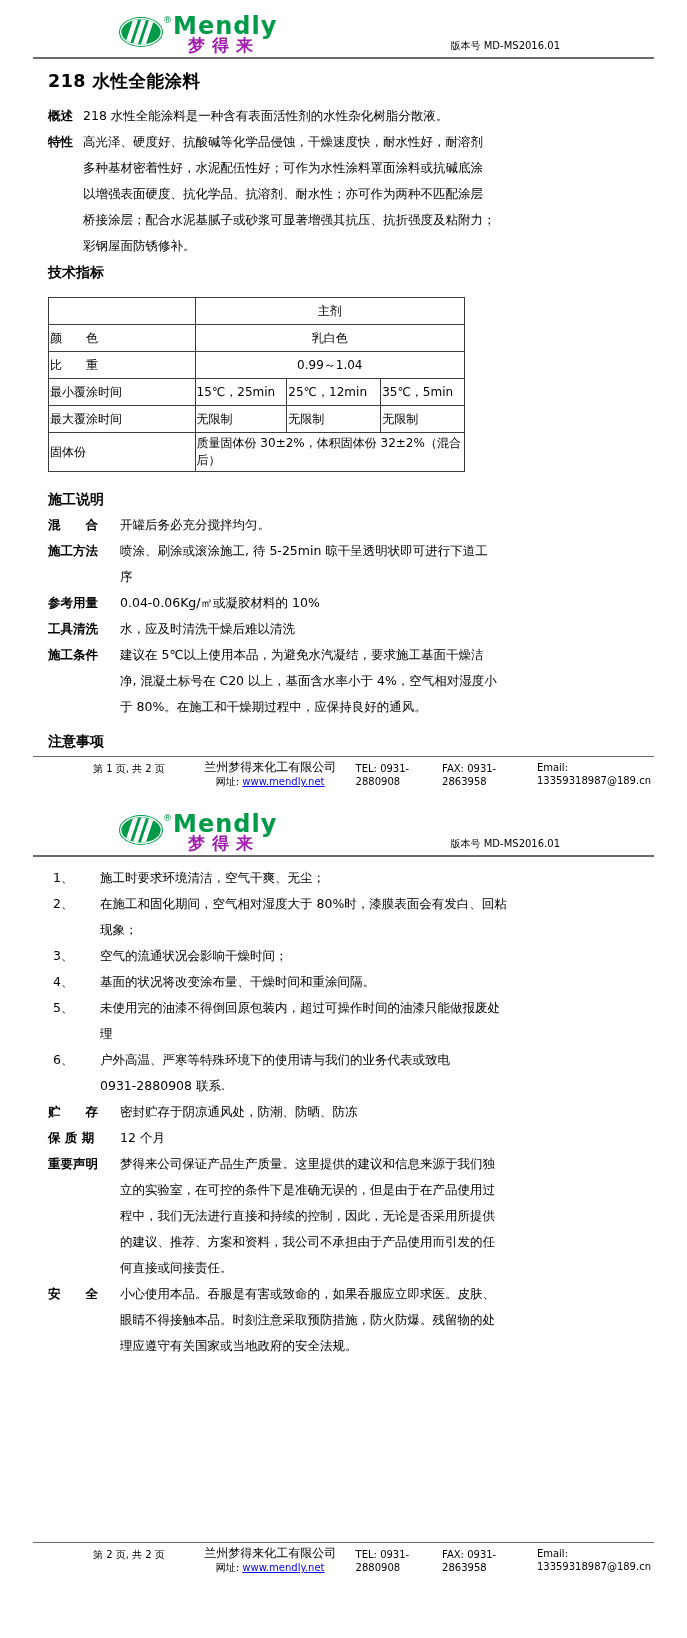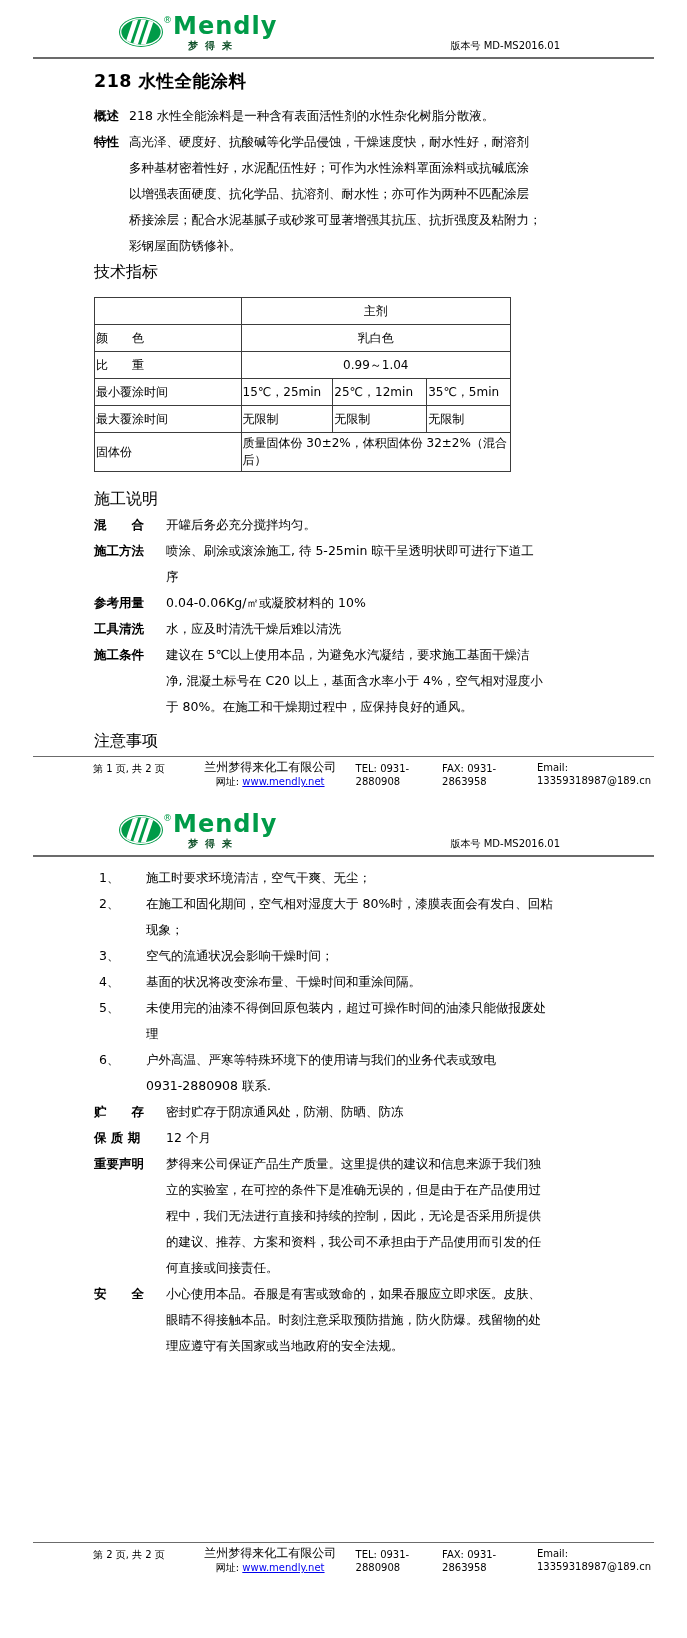--- a/index.html
+++ b/index.html
@@ -13,33 +13,33 @@
   .page-2{height:850px;padding-bottom:64px;}
 
   
   .page-header{display:flex;justify-content:space-between;align-items:flex-end;
     margin:0 127px 3px 118px;}
   .page-1 .page-header{margin-top:16px;}
   .page-2 .page-header{margin-top:26px;}
   .logo{display:flex;align-items:flex-start;}
   .reg{color:#009B48;font-size:9px;line-height:10px;margin:-1px 1px 0 -1px;}
   .brand{color:#009B48;font-weight:800;font-size:24px;line-height:21px;letter-spacing:1px;}
-  .brand-cn{color:#14532d;font-weight:700;font-size:10px;line-height:17px;letter-spacing:7px;margin-left:15px;}
+  .brand-cn{color:#a21caf;font-weight:700;font-size:17px;line-height:17px;letter-spacing:7px;margin-left:15px;}
   .version{font-size:10px;line-height:14px;padding-bottom:1px;}
   .rule{border-top:2px solid #6b6b6b;margin:0 33px;}
 
   
-  .content{margin:4px 94px 0;}
+  .content{margin:4px 48px 0;}
   .title{font-size:17.5px;font-weight:700;margin:6px 0 10px;letter-spacing:0.5px;}
   .kv{display:flex;line-height:26px;}
   .kv .lab{font-weight:700;flex:none;}
   .w35{width:35px;}
   .w72{width:72px;}
   .kv .txt{flex:1;white-space:pre-line;}
-  .hdg{font-weight:400;font-size:16px;line-height:26px;margin:0;}
+  .hdg{font-weight:700;font-size:14px;line-height:26px;margin:0;}
   .hdg.mt{margin-top:14px;}
   .hdg.mt2{margin-top:8px;}
 
   
   table.spec{border-collapse:collapse;width:417px;margin:12px 0 0;font-size:12px;}
   table.spec td{border:1px solid #3c3c3c;height:22px;padding:2px 1px;}
   table.spec td.c{text-align:center;}
   table.spec td.l{text-align:left;}
 
   

